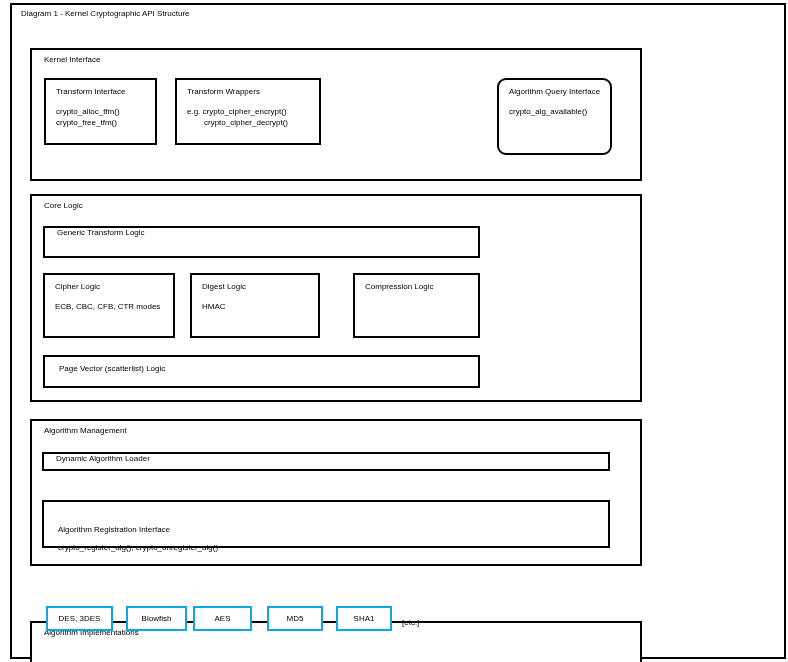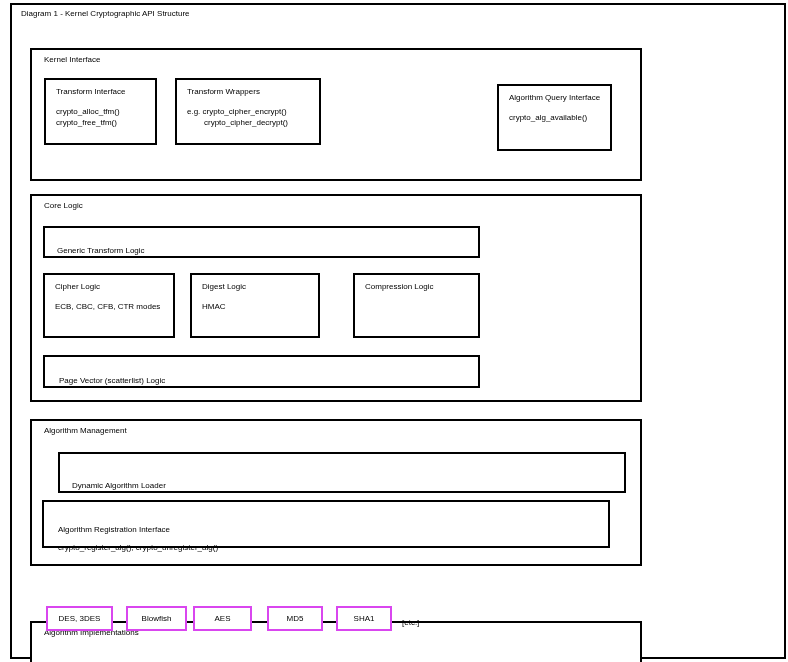--- a/index.html
+++ b/index.html
@@ -31,42 +31,42 @@
 
   .node { position: absolute; border: 2px solid #000; background: #fff; }
   .nt { padding: 7px 2px 9px 10px; white-space: nowrap; }
   .nl { padding-left: 10px; line-height: 11px; white-space: nowrap; }
   .nl.ind { padding-left: 27px; }
 
   
   #n-ti  { left: 44px;  top: 78px; width: 113px; height: 67px; }
   #n-tw  { left: 175px; top: 78px; width: 146px; height: 67px; }
   #n-taw { left: 337px; top: 78px; width: 146px; height: 67px; }
-  #n-aqi { left: 497px; top: 84px; width: 115px; height: 67px; }
+  #n-aqi { left: 497px; top: 78px; width: 115px; height: 77px; border-radius: 9px; }
 
   
   #n-gtl { left: 43px;  top: 226px; width: 437px; height: 32px; }
   #n-cip { left: 43px;  top: 273px; width: 132px; height: 65px; }
   #n-dig { left: 190px; top: 273px; width: 130px; height: 65px; }
   #n-com { left: 353px; top: 273px; width: 127px; height: 65px; }
   #n-pv  { left: 43px;  top: 355px; width: 437px; height: 33px; }
 
   
-  #n-dal { left: 58px; top: 452px; width: 568px; height: 41px; }
+  #n-dal { left: 42px; top: 452px; width: 568px; height: 19px; }
   #n-ari { left: 42px; top: 500px; width: 568px; height: 48px; }
   #n-ari .nt { padding: 23px 2px 7px 14px; }
   #n-ari .nl { padding-left: 14px; }
 
   
-  .bar { display: flex; align-items: flex-end; }
+  .bar { display: flex; align-items: flex-start; }
   .bar .nt { padding: 0 0 0 12px; }
   #n-pv.bar .nt { padding-left: 14px; margin-top: 7px; }
 
   
-  .chip { position: absolute; top: 606px; height: 25px; border: 2px solid #d946ef; background: #fff;
+  .chip { position: absolute; top: 606px; height: 25px; border: 2px solid #0ea5e9; background: #fff;
           display: flex; align-items: center; justify-content: center; white-space: nowrap; }
   #n-des  { left: 46px;  width: 67px; }
   #n-bf   { left: 126px; width: 61px; }
   #n-aes  { left: 193px; width: 59px; }
   #n-md5  { left: 267px; width: 56px; }
   #n-sha1 { left: 336px; width: 56px; }
   #etc { position: absolute; left: 402px; top: 618px; white-space: nowrap; text-align: right; }
 </style>
 </head>
 <body>

